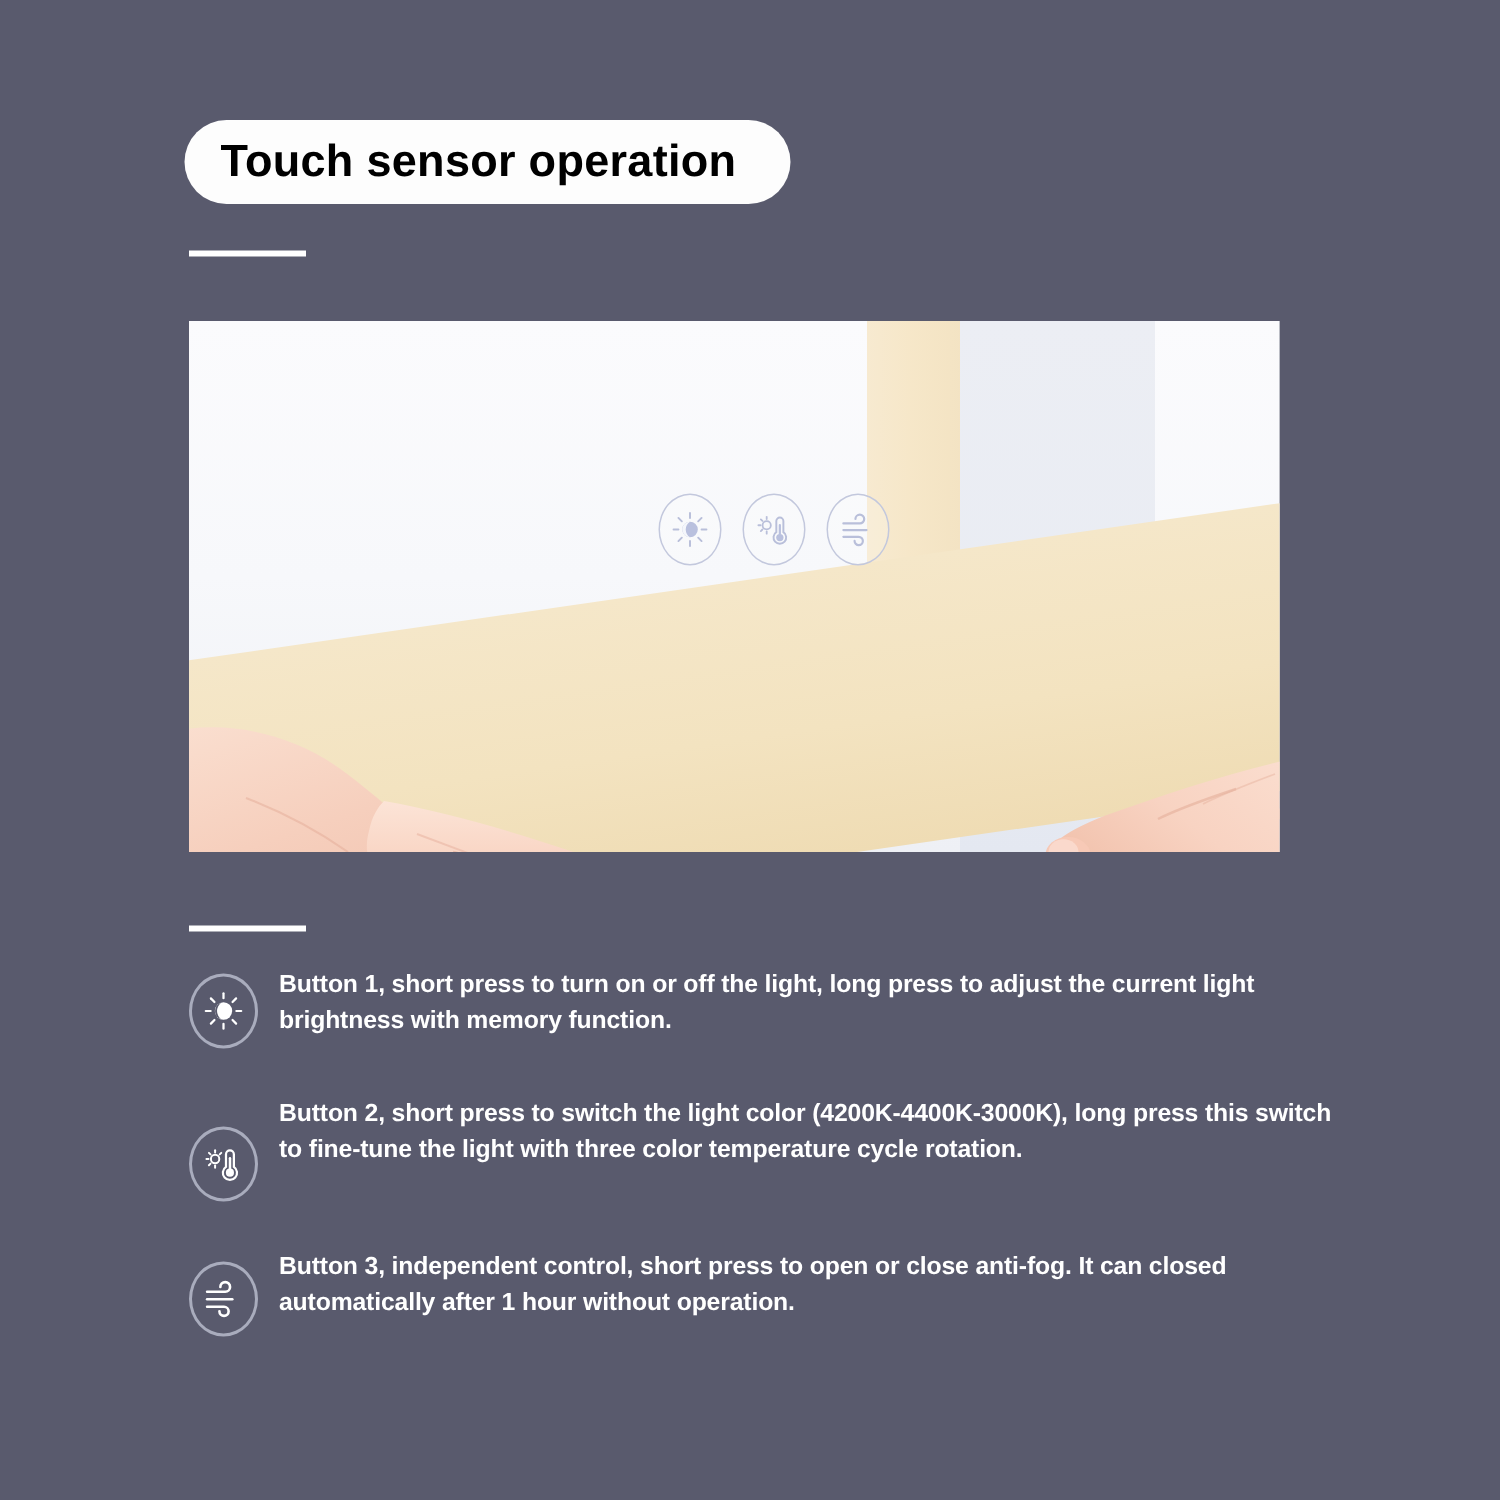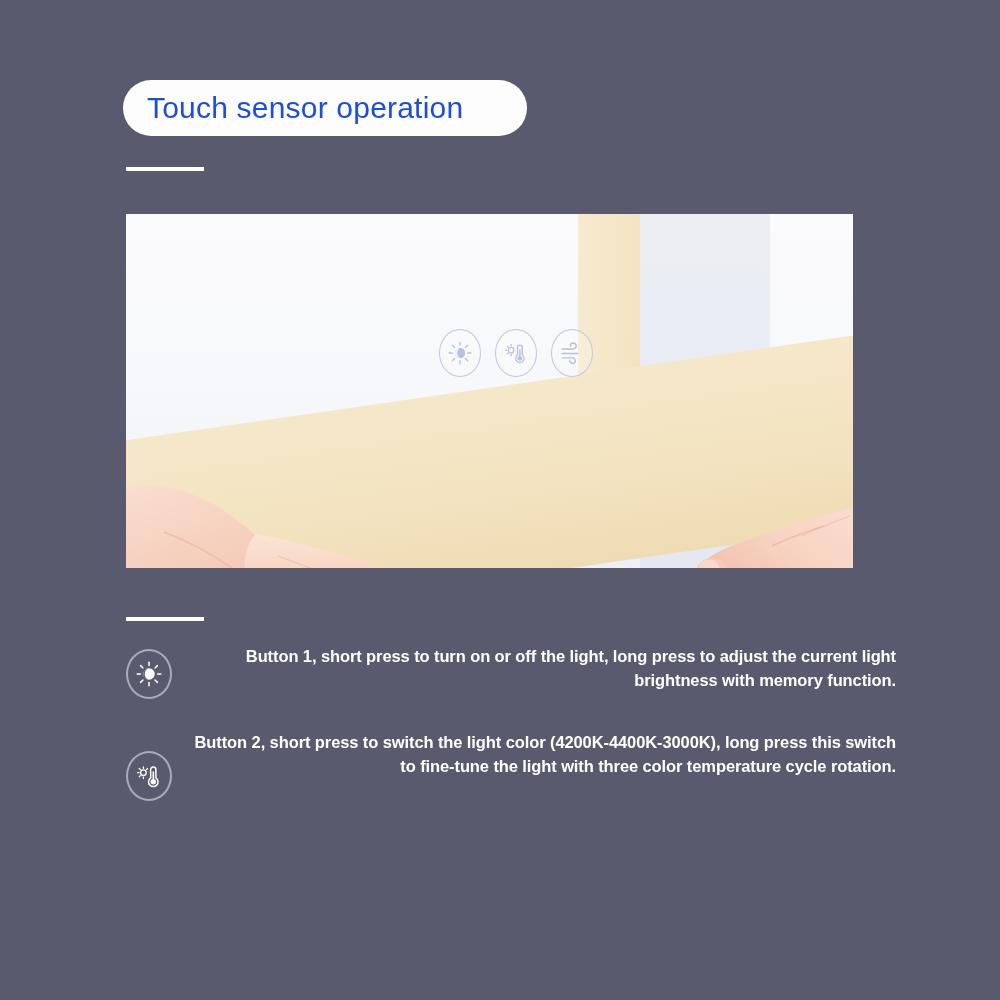--- a/index.html
+++ b/index.html
@@ -24,22 +24,22 @@
     height: 56px;
     background: #fdfdfd;
     border-radius: 28px;
     display: flex;
     align-items: center;
     box-sizing: border-box;
     padding-left: 24px;
   }
   .title-pill .title-text {
     font-size: 30px;
-    font-weight: normal;
-    color: #1d4ed8;
+    font-weight: bold;
+    color: #000000;
     letter-spacing: 0.2px;
     white-space: nowrap;
   }
 
   
   .rule {
     position: absolute;
     left: 126px;
     width: 78px;
     height: 4px;
@@ -134,21 +134,20 @@
   .legend {
     position: absolute;
     left: 126px;
     top: 643px;
     width: 770px;
   }
   .legend-row {
     display: flex;
     align-items: flex-start;
     margin-bottom: 30px;
-    text-align: right;
   }
   .legend-row:last-child { margin-bottom: 0; }
   .legend-icon {
     flex: 0 0 auto;
     width: 46px;
     height: 50px;
     border: 2px solid #a9acbd;
     border-radius: 50%;
     display: flex;
     align-items: center;
@@ -350,14 +349,28 @@
           </g>
           <path d="M20.9 5.6a3 3 0 0 1 3 3v9.6a5.4 5.4 0 1 1-6 0V8.6a3 3 0 0 1 3-3z" fill="none" stroke="#ffffff" stroke-width="1.7"></path>
           <circle cx="20.9" cy="22.6" r="3.1" fill="#ffffff"></circle>
           <rect x="20" y="10.6" width="1.9" height="10" rx="0.95" fill="#ffffff"></rect>
         </svg>
       </span>
     </div>
     <div class="legend-text">Button 2, short press to switch the light color (4200K-4400K-3000K), long press this switch to fine-tune the light with three color temperature cycle rotation.</div>
   </div>
 
+  <div class="legend-row legend-row-3">
+    <div class="legend-icon">
+      <span>
+        <svg width="28" height="28" viewBox="0 0 32 32">
+          <g stroke="#ffffff" stroke-width="2" stroke-linecap="round" fill="none">
+            <path d="M3.5 10.5h13.8a3.7 3.7 0 1 0-3.7-3.7"></path>
+            <path d="M3.5 16.2h19.2"></path>
+            <path d="M3.5 21.9h12.9a3.5 3.5 0 1 1-3.5 3.5"></path>
+          </g>
+        </svg>
+      </span>
+    </div>
+    <div class="legend-text">Button 3, independent control, short press to open or close anti-fog. It can closed automatically after 1 hour without operation.</div>
+  </div>
 
 </div>
 
 </body></html>

